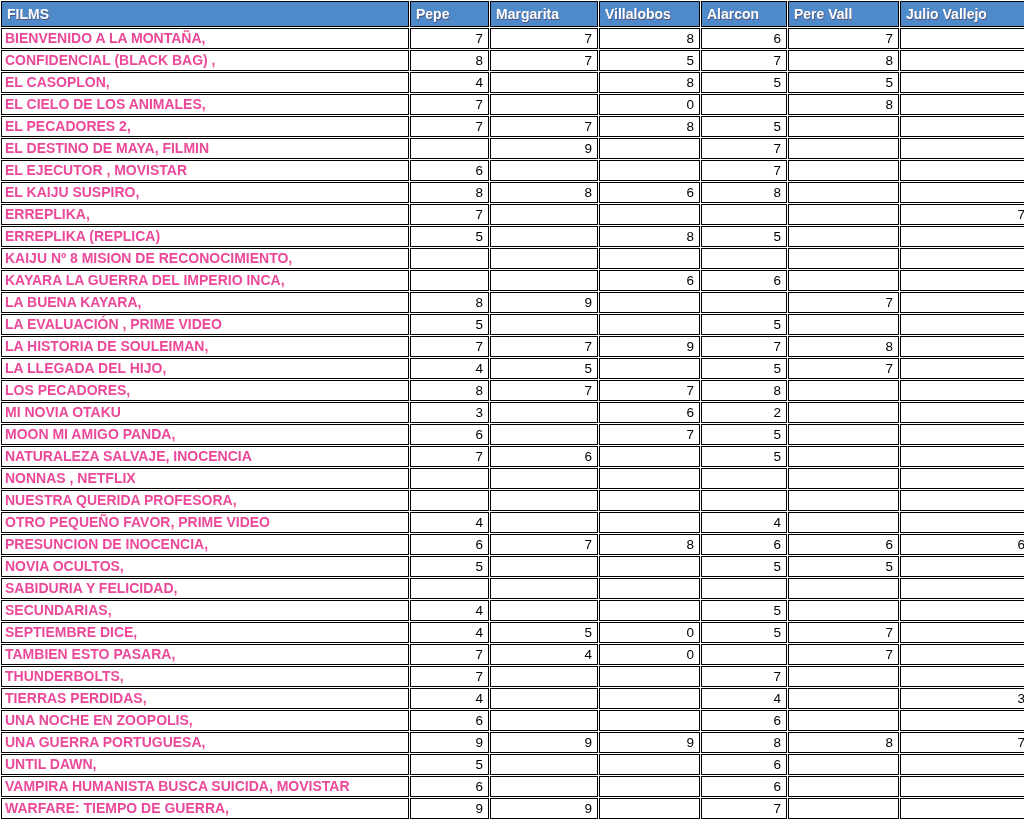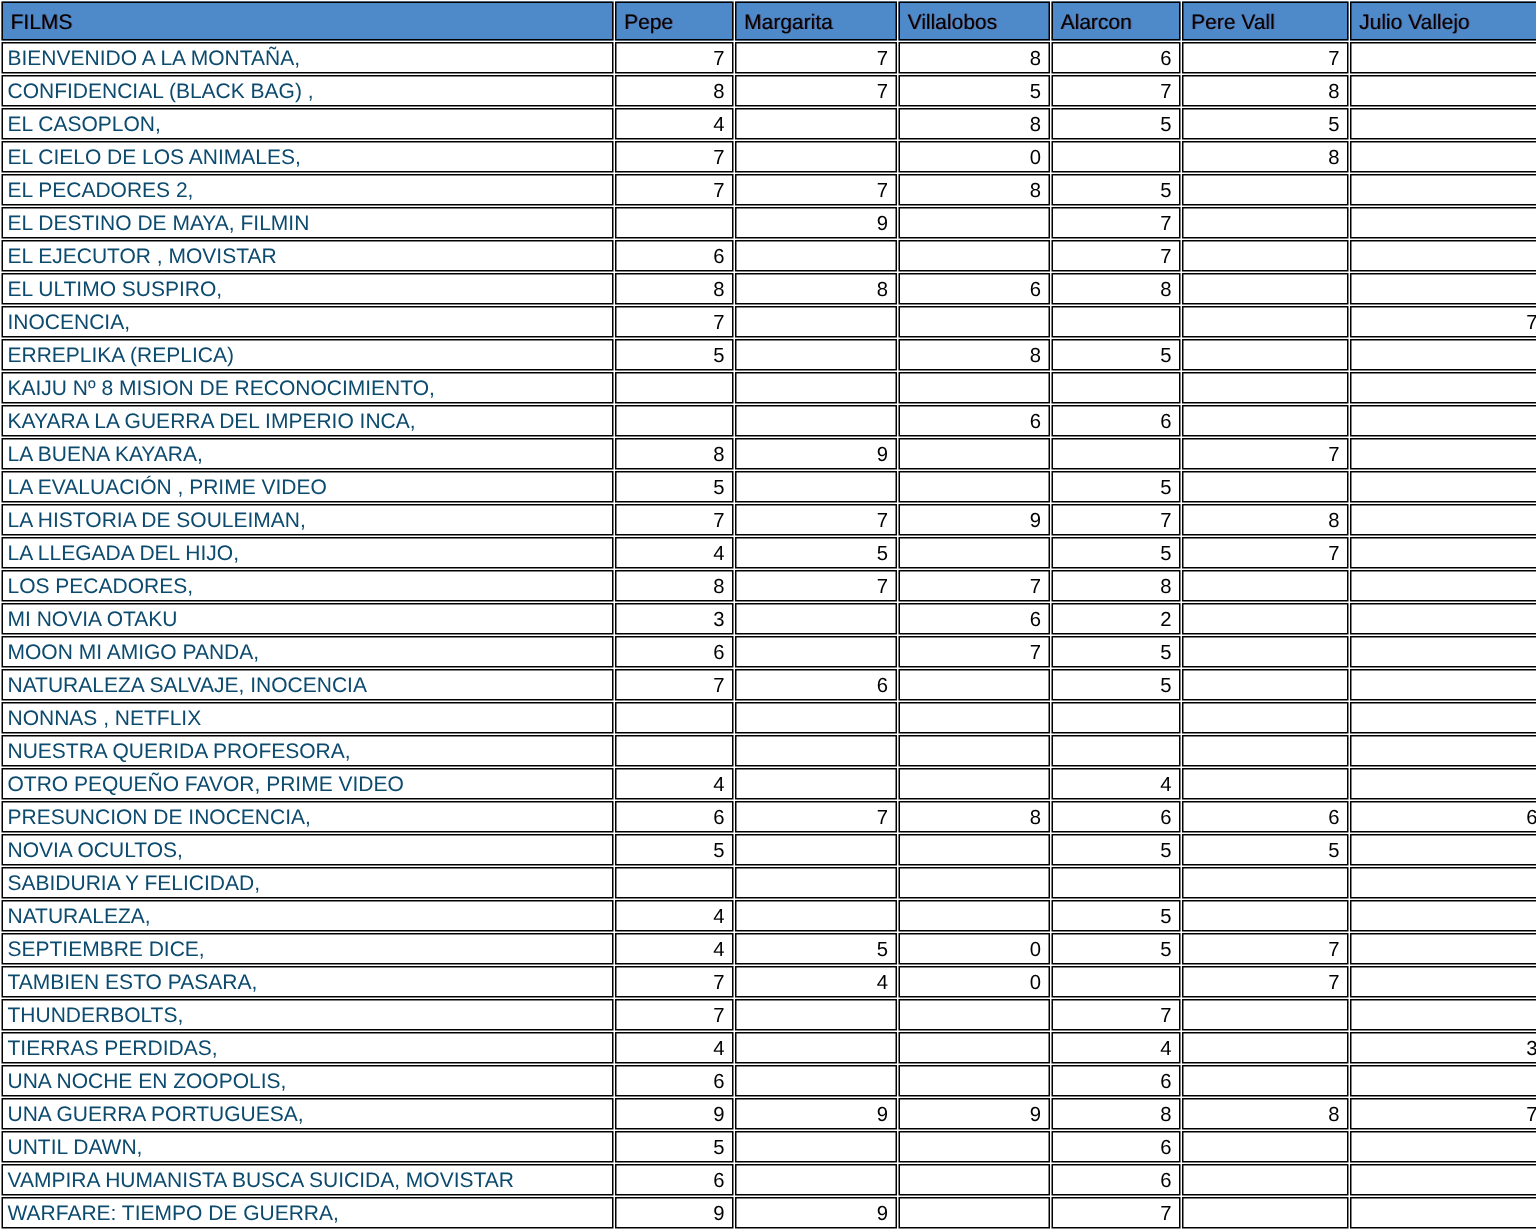--- a/index.html
+++ b/index.html
@@ -17,32 +17,32 @@
     background: #ffffff;
   }
   th, td {
     border: 1px solid #000000;
     overflow: hidden;
     white-space: nowrap;
     box-sizing: border-box;
   }
   thead th {
     background: #4E89CA;
-    color: #000000;
-    font-weight: normal;
+    color: #ffffff;
+    font-weight: bold;
     font-size: 14px;
     text-align: left;
     height: 26px;
     line-height: 24px;
     padding: 0 0 0 5px;
     text-shadow: 0.6px 0.6px 0 rgba(80,0,0,0.45);
   }
   td.film-title {
-    font-weight: normal;
-    color: #0c4a6e;
+    font-weight: bold;
+    color: #ec4899;
     font-size: 14px;
     height: 21px;
     line-height: 19px;
     padding: 0 2px 0 3px;
     text-align: left;
   }
   td.score {
     font-weight: normal;
     color: #000000;
     font-size: 13.5px;
@@ -134,30 +134,30 @@
       <tr>
         <td class="film-title">EL EJECUTOR , MOVISTAR</td>
         <td class="score">6</td>
         <td class="score"></td>
         <td class="score"></td>
         <td class="score">7</td>
         <td class="score"></td>
         <td class="score"></td>
       </tr>
       <tr>
-        <td class="film-title">EL ULTIMO SUSPIRO,</td>
-        <td class="score">8</td>
-        <td class="score">8</td>
-        <td class="score">6</td>
-        <td class="score">8</td>
-        <td class="score"></td>
-        <td class="score"></td>
-      </tr>
-      <tr>
-        <td class="film-title">INOCENCIA,</td>
+        <td class="film-title">EL KAIJU SUSPIRO,</td>
+        <td class="score">8</td>
+        <td class="score">8</td>
+        <td class="score">6</td>
+        <td class="score">8</td>
+        <td class="score"></td>
+        <td class="score"></td>
+      </tr>
+      <tr>
+        <td class="film-title">ERREPLIKA,</td>
         <td class="score">7</td>
         <td class="score"></td>
         <td class="score"></td>
         <td class="score"></td>
         <td class="score"></td>
         <td class="score">7</td>
       </tr>
       <tr>
         <td class="film-title">ERREPLIKA (REPLICA)</td>
         <td class="score">5</td>
@@ -305,21 +305,21 @@
       <tr>
         <td class="film-title">SABIDURIA Y FELICIDAD,</td>
         <td class="score"></td>
         <td class="score"></td>
         <td class="score"></td>
         <td class="score"></td>
         <td class="score"></td>
         <td class="score"></td>
       </tr>
       <tr>
-        <td class="film-title">NATURALEZA,</td>
+        <td class="film-title">SECUNDARIAS,</td>
         <td class="score">4</td>
         <td class="score"></td>
         <td class="score"></td>
         <td class="score">5</td>
         <td class="score"></td>
         <td class="score"></td>
       </tr>
       <tr>
         <td class="film-title">SEPTIEMBRE DICE,</td>
         <td class="score">4</td>

